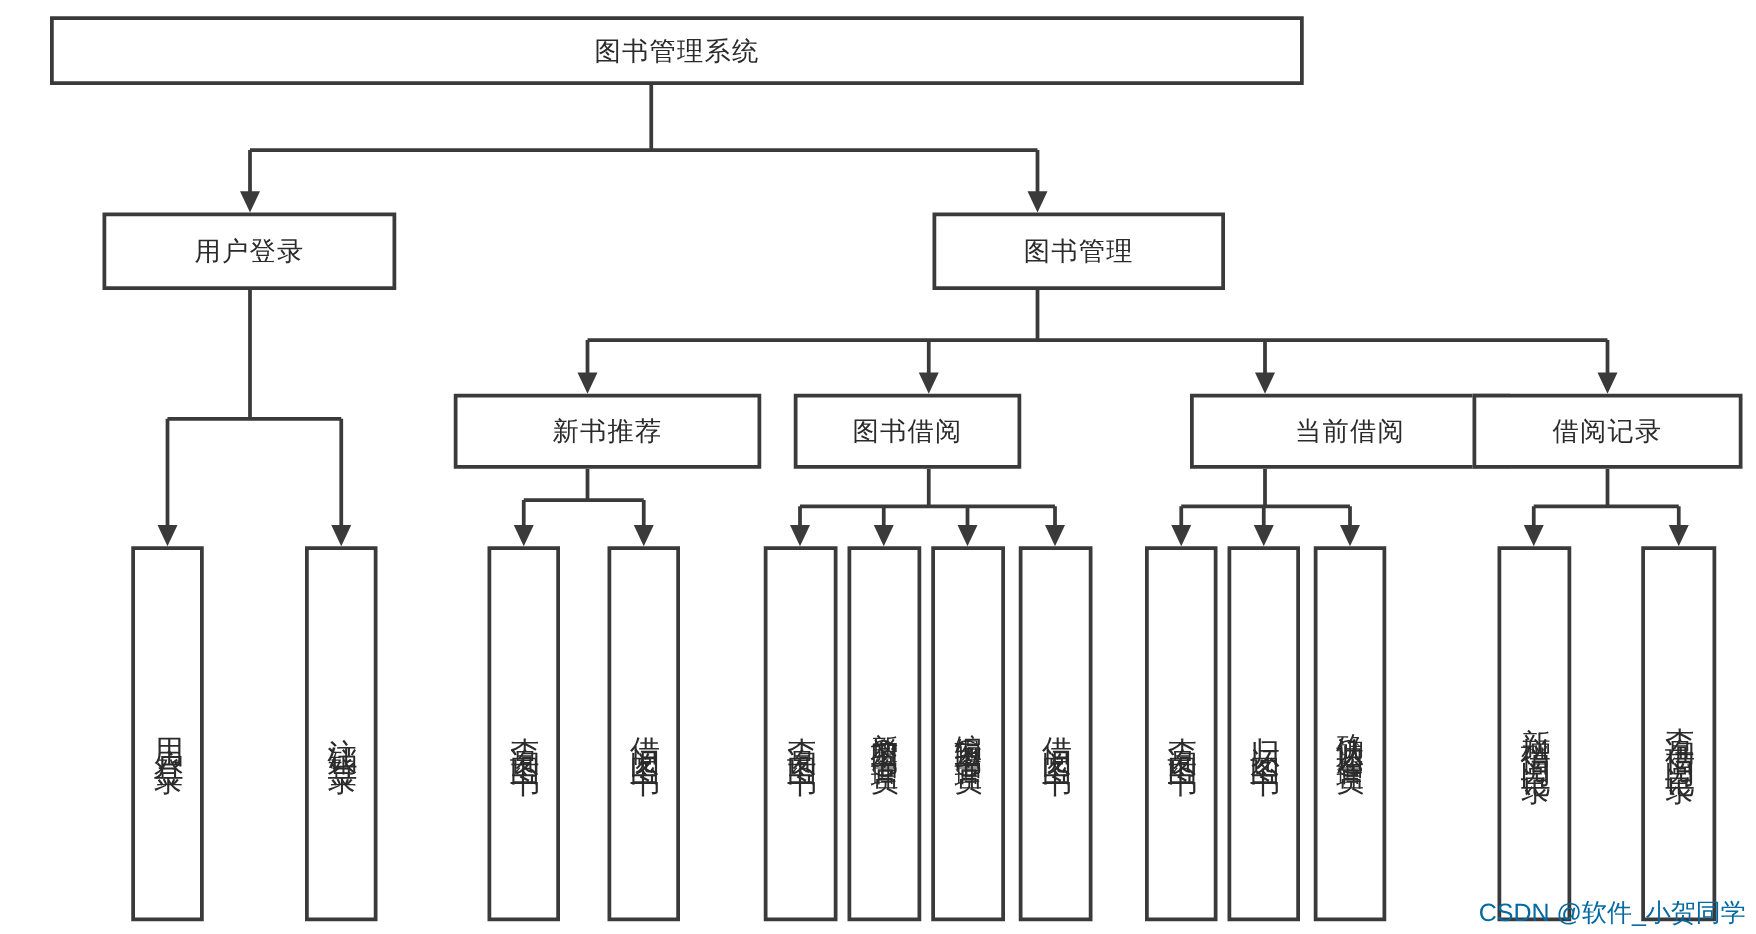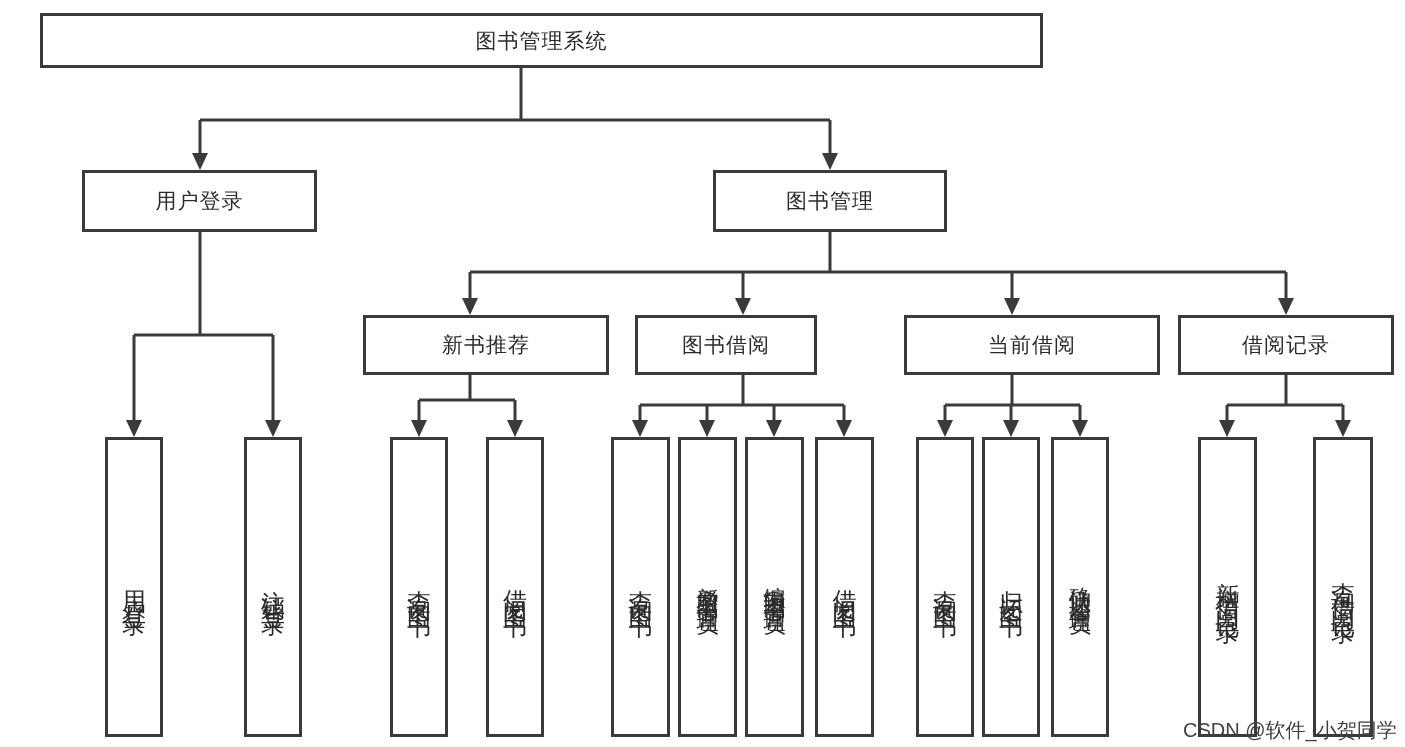--- a/index.html
+++ b/index.html
@@ -49,21 +49,21 @@
   }
   .box.leaf.long .vtext {
     font-size: 22px;
     letter-spacing: 4px;
   }
   #watermark {
     position: absolute;
     left: 1183px;
     top: 717px;
     font-size: 20px;
-    color: #404040;
+    color: #0369a1;
     white-space: nowrap;
     z-index: 5;
   }
 </style>
 </head>
 <body>
 
 <div id="canvas">
 
   <svg id="connectors" viewBox="0 0 1405 747" xmlns="http://www.w3.org/2000/svg">
@@ -109,31 +109,31 @@
     </g>
   </svg>
 
   <div class="box h" style="left:20px; top:13px; width:1003px; height:55px;margin-left:20px;">
     <span>图书管理系统</span>
   </div>
 
   <div class="box h" style="left:82px; top:170px; width:235px; height:62px;">
     <span>用户登录</span>
   </div>
-  <div class="box h" style="left:713px; top:170px; width:234px; height:62px;">
+  <div class="box h" style="left:746px; top:170px; width:234px; height:62px;">
     <span>图书管理</span>
   </div>
 
   <div class="box h" style="left:363px; top:315px; width:246px; height:60px;">
     <span>新书推荐</span>
   </div>
   <div class="box h" style="left:635px; top:315px; width:182px; height:60px;">
     <span>图书借阅</span>
   </div>
-  <div class="box h" style="left:904px; top:315px; width:256px; height:60px;">
+  <div class="box h" style="left:952px; top:315px; width:256px; height:60px;">
     <span>当前借阅</span>
   </div>
   <div class="box h" style="left:1178px; top:315px; width:216px; height:60px;">
     <span>借阅记录</span>
   </div>
 
   <div class="box leaf" style="left:105px; top:437px; width:58px; height:300px;">
     <span class="vtext">用户登录</span>
   </div>
   <div class="box leaf" style="left:244px; top:437px; width:58px; height:300px;">

